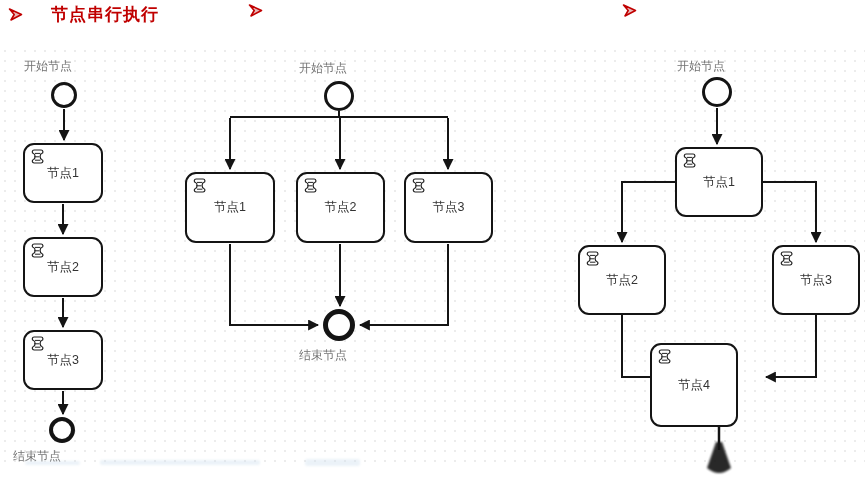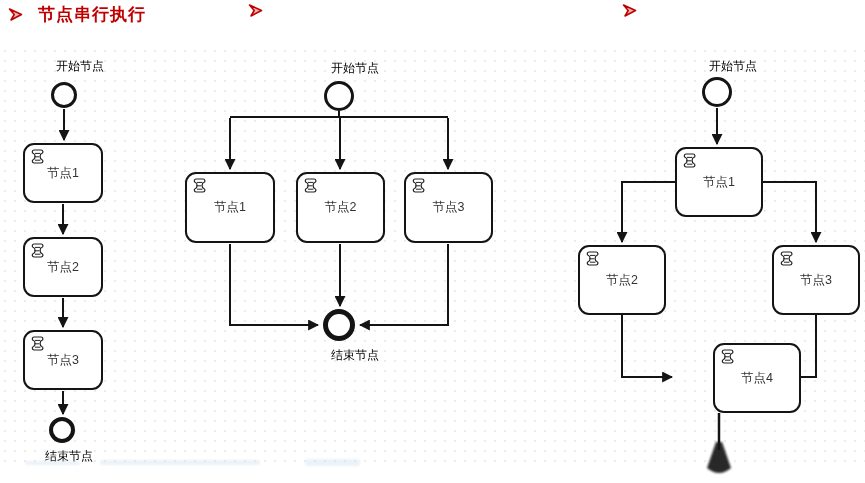--- a/index.html
+++ b/index.html
@@ -10,35 +10,35 @@
     color:#1b1b1b;
   }
   
   .canvas-dots{
     position:absolute;left:0;top:46px;width:865px;height:420px;
     background-image:radial-gradient(circle,#e6e6e6 1px,transparent 1.3px);
     background-size:10px 10px;
     opacity:.75;pointer-events:none;
   }
   .heading{
-    position:absolute;top:3px;display:flex;align-items:center;gap:15px;
+    position:absolute;top:3px;display:flex;align-items:center;gap:28px;
     font-size:17px;font-weight:700;color:#c00000;letter-spacing:1px;
     white-space:nowrap;
   }
   .bullet-icon{display:inline-flex;width:15px;height:15px;}
   .start-circle{
     position:absolute;border-radius:50%;background:#fff;border:3px solid #141414;
     box-sizing:border-box;
   }
   .end-circle{
     position:absolute;border-radius:50%;background:#fff;border:4px solid #141414;
     box-sizing:border-box;
   }
   .event-label{
-    position:absolute;font-size:12px;color:#000000;text-align:right;width:80px;
+    position:absolute;font-size:12px;color:#737373;text-align:left;width:80px;
   }
   .task{
     position:absolute;background:#fff;border:2px solid #141414;border-radius:11px;
     box-sizing:border-box;display:flex;align-items:center;justify-content:center;
   }
   .task-label{font-size:12.5px;color:#333;}
   .task-icon{position:absolute;left:5px;top:4px;width:14px;height:16px;}
   svg.wires{position:absolute;left:0;top:0;width:865px;height:483px;pointer-events:none;}
   .ghost{
     position:absolute;background:#cfe0ee;border-radius:2px;opacity:.4;filter:blur(1px);
@@ -219,21 +219,21 @@
     <svg width="14" height="16" viewBox="0 0 14 16">
         <path d="M4.1,1 h7 c2.1,0.1 2.5,2.9 0.6,3.5 c-2.1,0.8 -2.1,5.2 0,6 c1.9,0.6 1.5,3.4 -0.6,3.5 h-7 c-2.1,-0.1 -2.5,-2.9 -0.6,-3.5 c2.1,-0.8 2.1,-5.2 0,-6 c-1.9,-0.6 -1.5,-3.4 0.6,-3.5 z" fill="none" stroke="#222" stroke-width="1.2"></path>
         <line x1="5" y1="4.4" x2="10.4" y2="4.4" stroke="#222"></line>
         <line x1="4.2" y1="7.8" x2="9.4" y2="7.8" stroke="#222"></line>
         <line x1="5" y1="11.2" x2="10.4" y2="11.2" stroke="#222"></line>
       </svg>
   </span>
   <span class="task-label">节点3</span>
 </div>
 
-<div class="task" style="left:713px;top:343px;width:88px;height:70px;">
+<div class="task" style="left:650px;top:343px;width:88px;height:84px;">
   <span class="task-icon">
     <svg width="14" height="16" viewBox="0 0 14 16">
         <path d="M4.1,1 h7 c2.1,0.1 2.5,2.9 0.6,3.5 c-2.1,0.8 -2.1,5.2 0,6 c1.9,0.6 1.5,3.4 -0.6,3.5 h-7 c-2.1,-0.1 -2.5,-2.9 -0.6,-3.5 c2.1,-0.8 2.1,-5.2 0,-6 c-1.9,-0.6 -1.5,-3.4 0.6,-3.5 z" fill="none" stroke="#222" stroke-width="1.2"></path>
         <line x1="5" y1="4.4" x2="10.4" y2="4.4" stroke="#222"></line>
         <line x1="4.2" y1="7.8" x2="9.4" y2="7.8" stroke="#222"></line>
         <line x1="5" y1="11.2" x2="10.4" y2="11.2" stroke="#222"></line>
       </svg>
   </span>
   <span class="task-label">节点4</span>
 </div>

